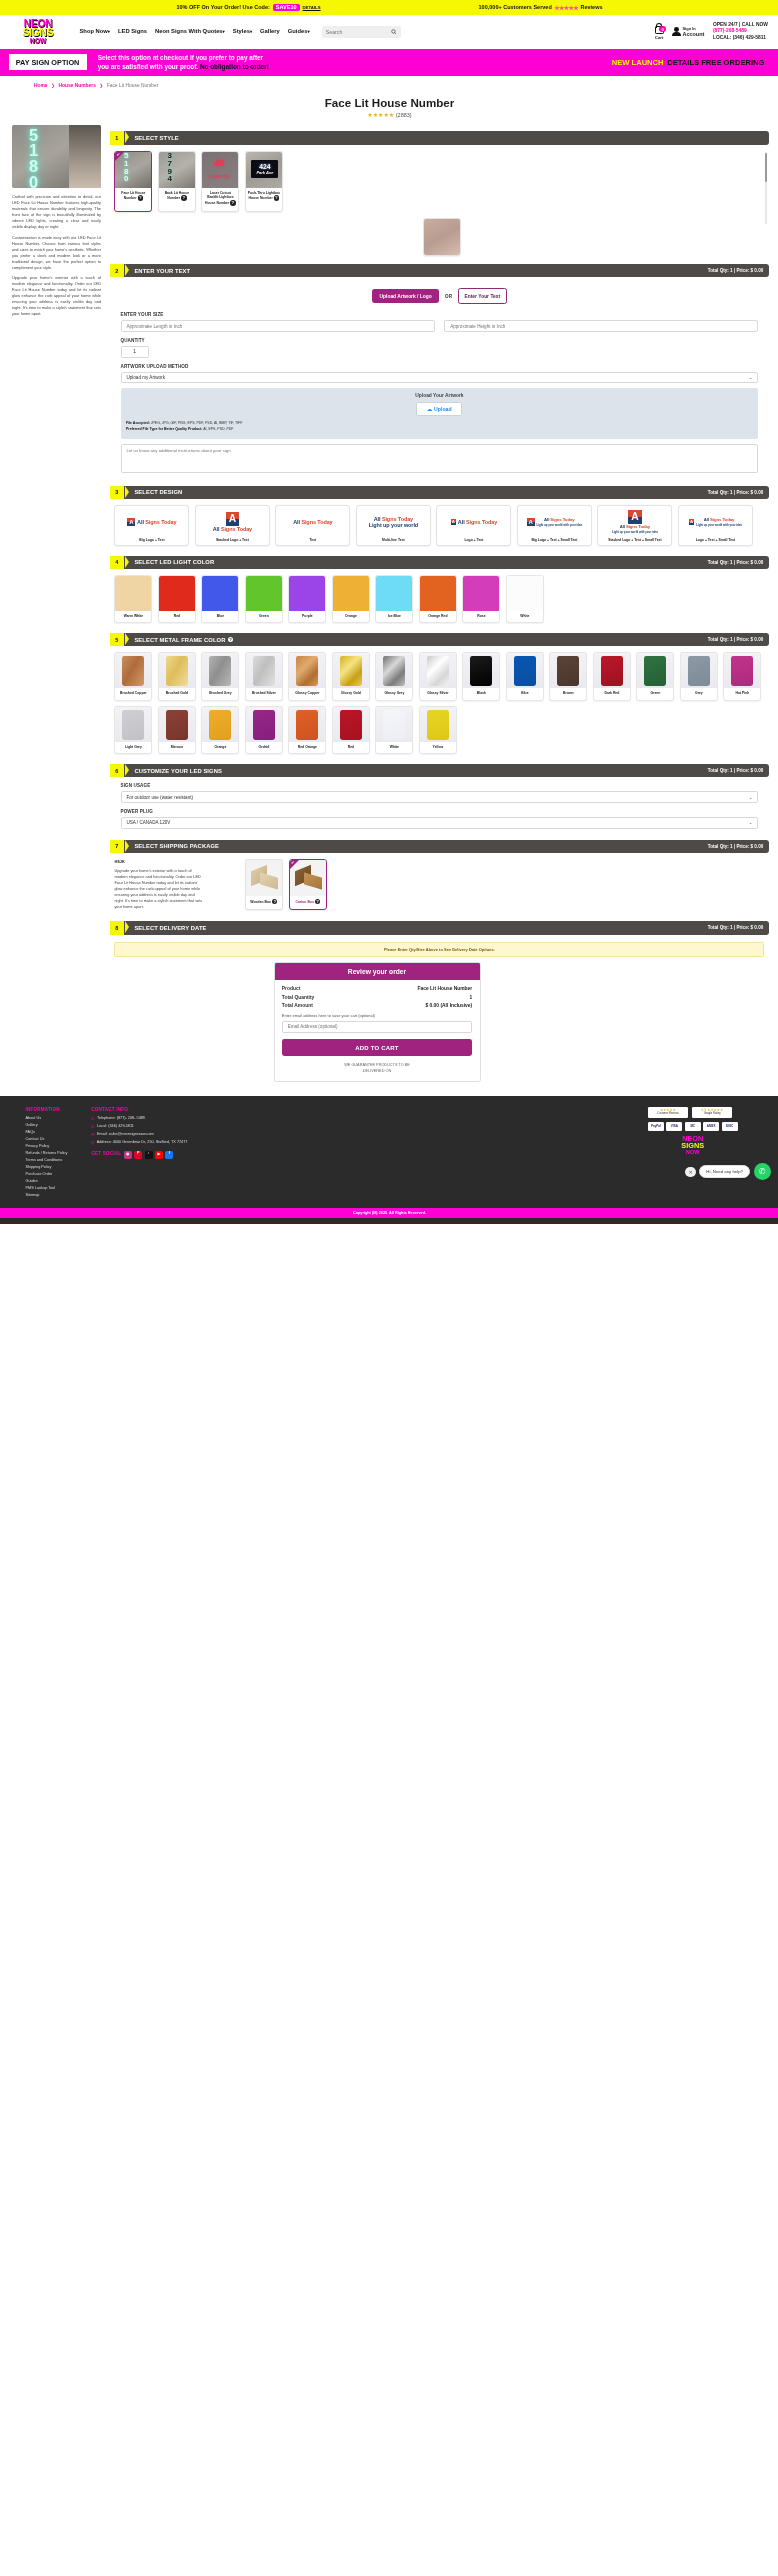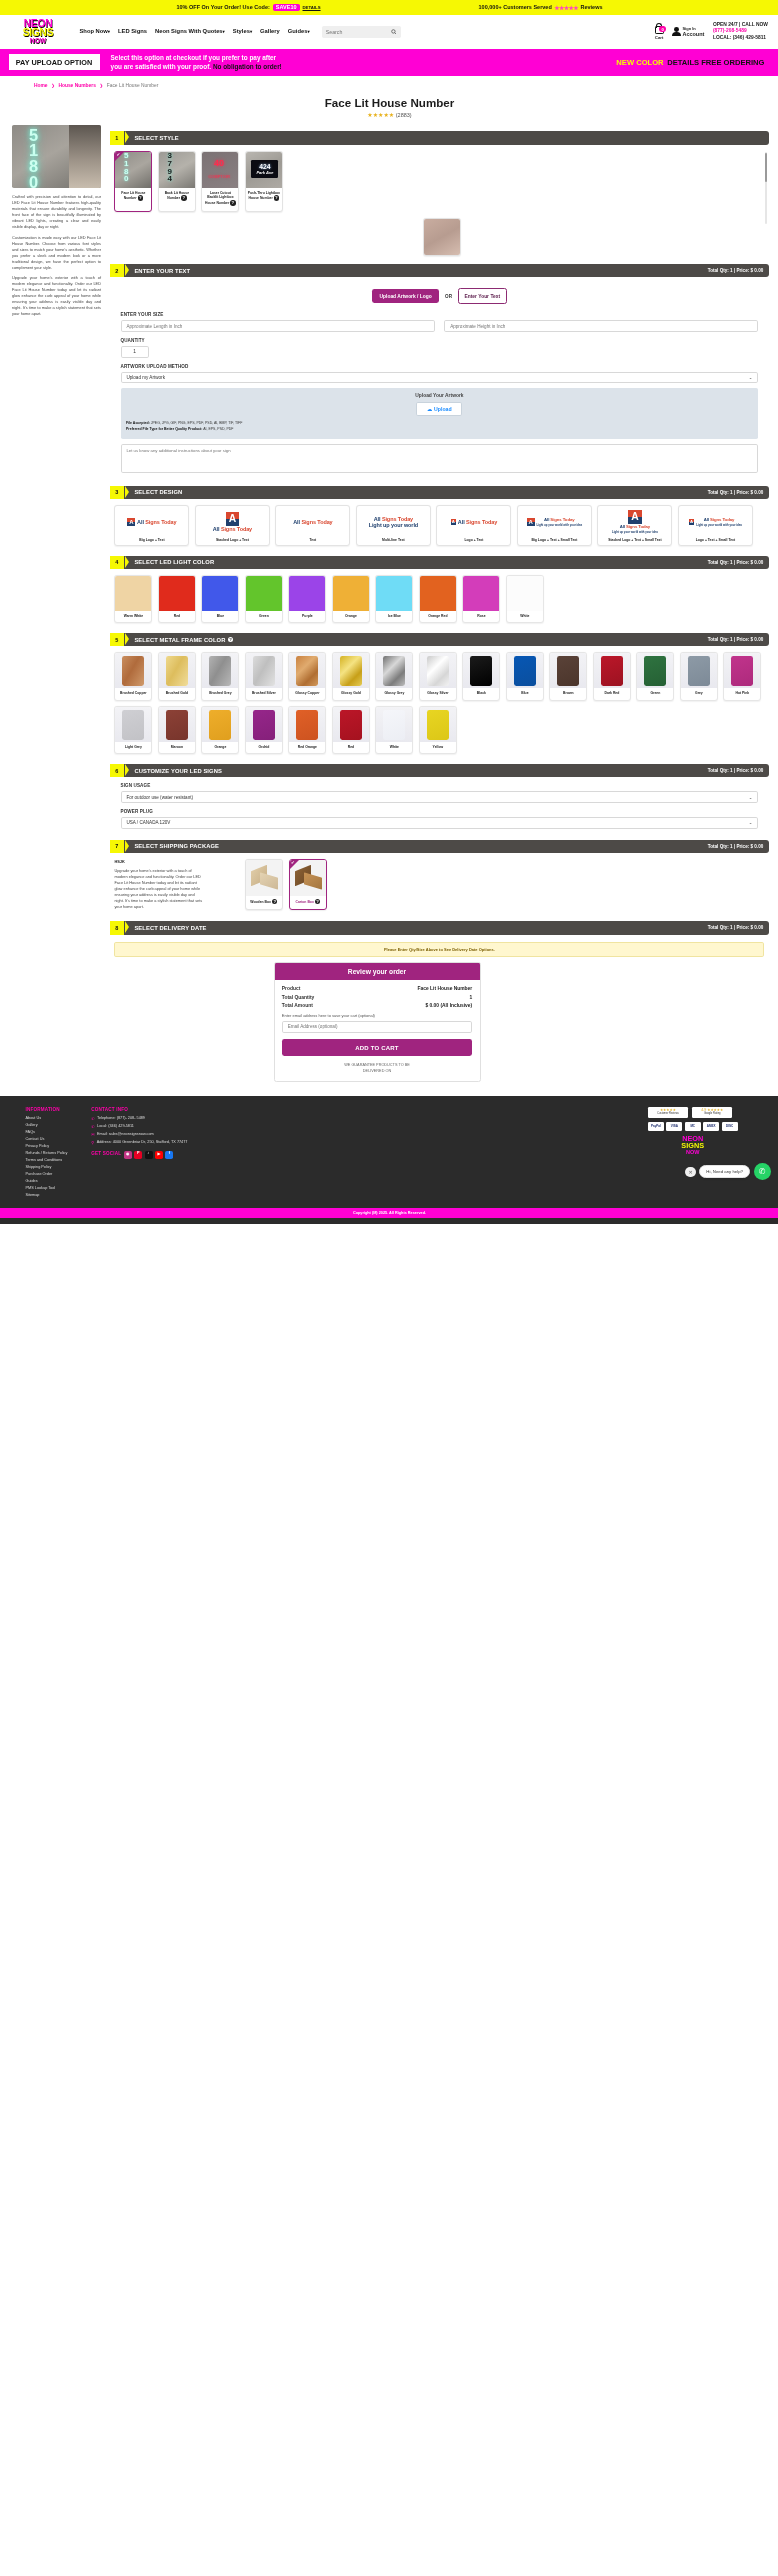--- a/index.html
+++ b/index.html
@@ -462,28 +462,28 @@
     </div>
     <div class="phone-blk">
       <div>OPEN 24/7 | CALL NOW</div>
       <div class="pink">(877)-208-5489</div>
       <div>LOCAL: (346) 429-5811</div>
     </div>
   </div>
 </header>
 
 <div class="pink-banner">
-  <div class="paylater-badge">PAY UPLOAD OPTION</div>
+  <div class="paylater-badge">PAY SIGN OPTION</div>
   <div class="banner-copy">
     <div>Select this option at checkout if you prefer to pay after</div>
     <div><span>you are satisfied with your proof.</span>
       <span class="blk">No obligation to order!</span></div>
   </div>
   <div class="banner-right">
-    <span class="newlaunch">NEW COLOR</span>
+    <span class="newlaunch">NEW LAUNCH</span>
     <span class="stressfree">DETAILS FREE ORDERING</span>
   </div>
 </div>
 
 <div class="crumbs">
   <a href="#">Home</a>
   <span class="sep">❯</span>
   <a href="#">House Numbers</a>
   <span class="sep">❯</span>
   <span class="cur">Face Lit House Number</span>

